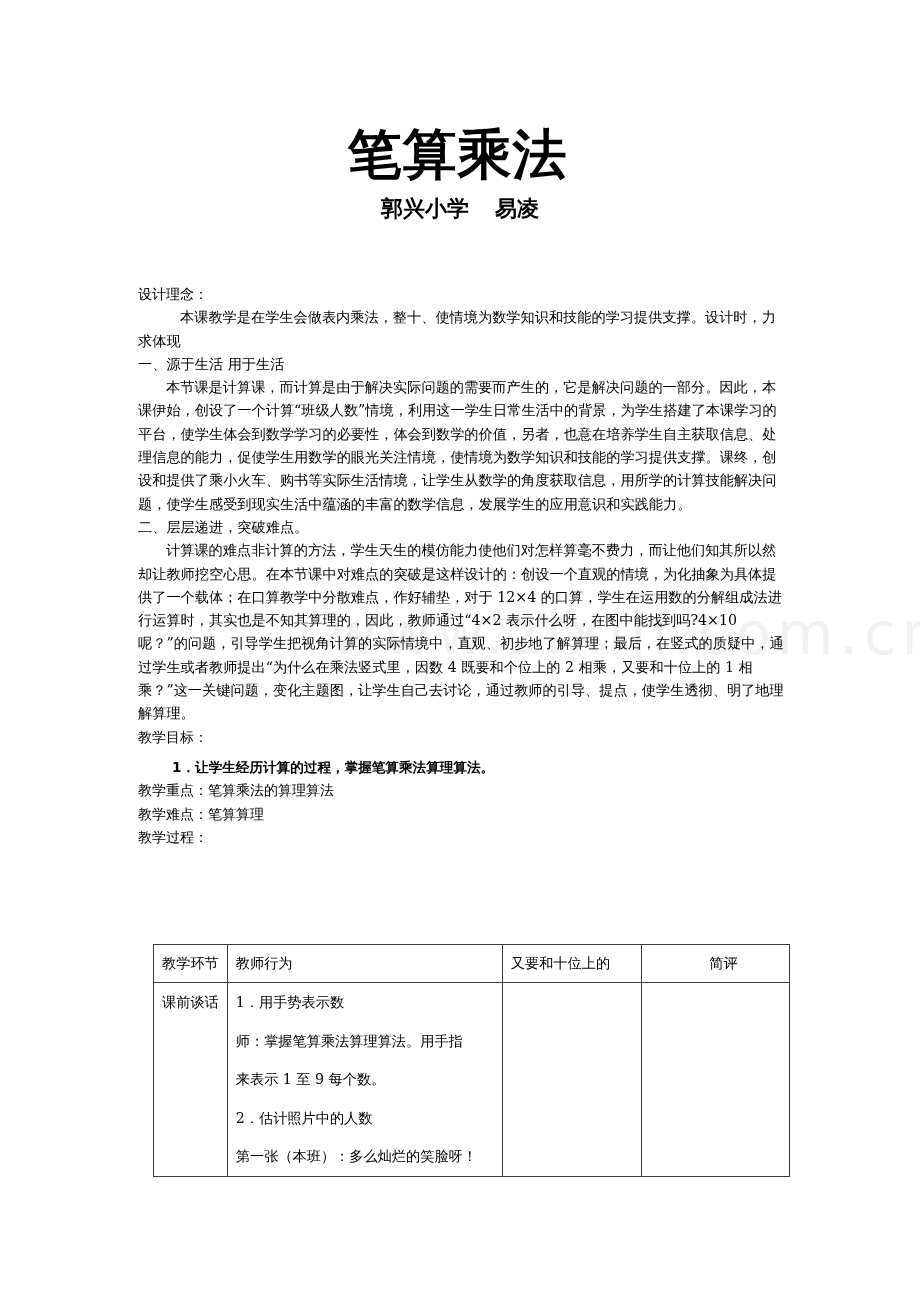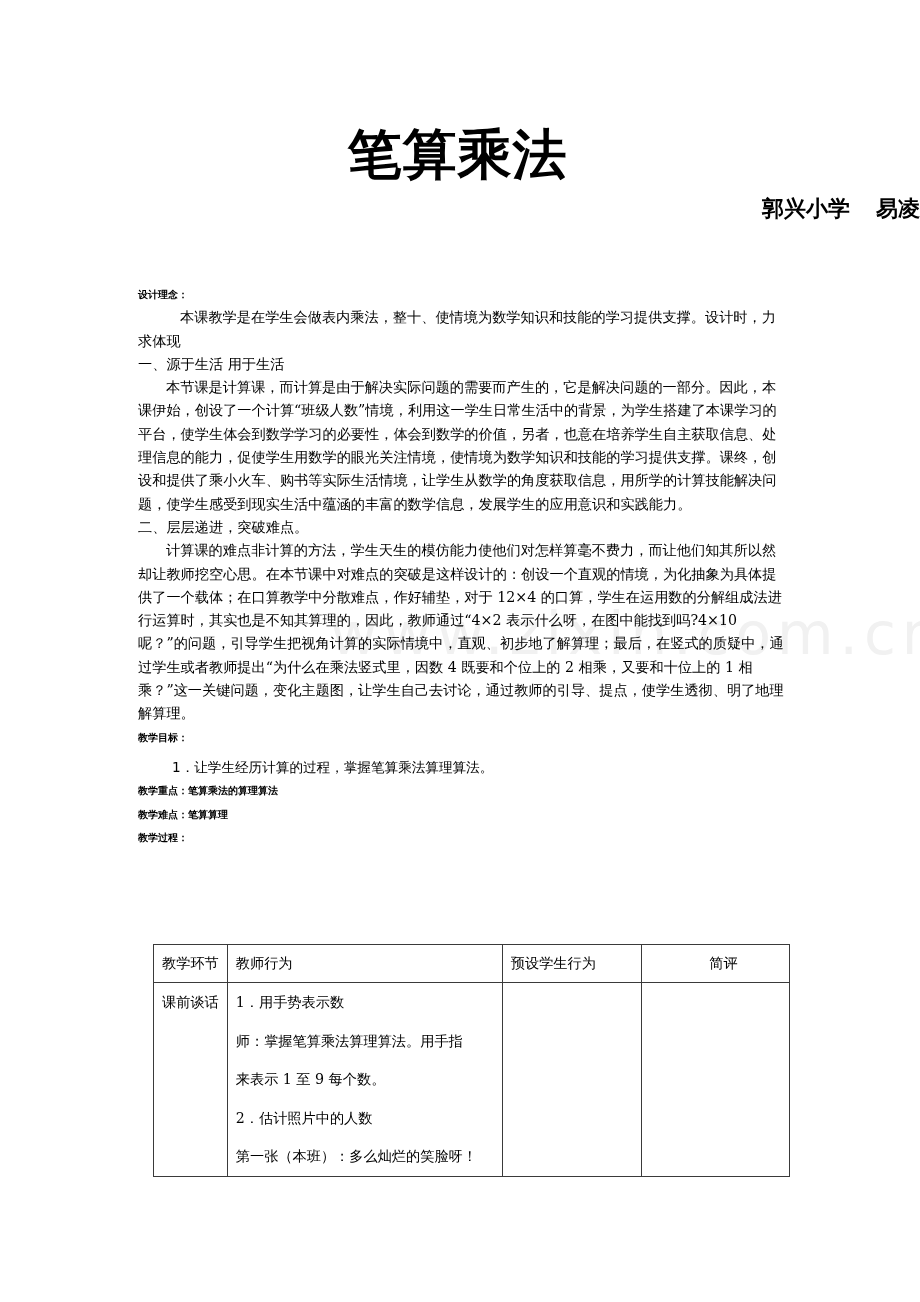--- a/index.html
+++ b/index.html
@@ -2,31 +2,31 @@
 <html><head>
 <meta charset="utf-8">
 <style>
   html, body { margin: 0; padding: 0; background: #ffffff; }
   body { width: 920px; height: 1302px; position: relative; overflow: hidden;
          font-family: "DejaVu Serif", "Liberation Serif", serif; color: #000; }
   .page { position: absolute; left: 0; top: 0; width: 920px; height: 1302px; }
   .title { position: absolute; left: 0; width: 915px; top: 117px; text-align: center;
            font-family: "DejaVu Sans", "Liberation Sans", sans-serif; font-weight: bold;
            font-size: 54px; line-height: 76px; letter-spacing: 1px; }
-  .byline { position: absolute; left: 0; width: 920px; top: 191px; text-align: right;
+  .byline { position: absolute; left: 0; width: 920px; top: 191px; text-align: center;
             font-family: "DejaVu Sans", "Liberation Sans", sans-serif; font-weight: bold;
             font-size: 22px; line-height: 36px; }
   .byline .sep { display: inline-block; width: 26px; }
   .body { position: absolute; left: 138px; top: 283px; width: 648px;
           font-size: 14.2px; line-height: 23.3px; }
   .body p { margin: 0; }
-  .bold { font-family: "DejaVu Sans", "Liberation Sans", sans-serif; font-weight: bold; font-size: 10px; }
+  .bold { font-family: "DejaVu Sans", "Liberation Sans", sans-serif; font-weight: normal; font-size: 14px; }
   .indent { text-indent: 28px; }
   .indent-deep { text-indent: 42px; }
-  .goal { padding-left: 34px; font-weight: normal; font-family: "DejaVu Sans", "Liberation Sans", sans-serif; font-size: 13.6px; }
+  .goal { padding-left: 34px; font-weight: bold; font-family: "DejaVu Sans", "Liberation Sans", sans-serif; font-size: 13.6px; }
   .goal.first { margin-top: 7px !important; }
   .goal.second { margin-top: 6px !important; }
   .watermark { position: absolute; left: 330px; top: 600px; font-family: "DejaVu Sans", "Liberation Sans", sans-serif;
                font-size: 58px; color: #f1f1f1; letter-spacing: 6px; pointer-events: none; z-index: 0; white-space: nowrap; }
   .body { z-index: 1; }
   table.lesson { position: absolute; left: 153px; top: 944px; width: 637px; border-collapse: collapse;
                  font-size: 14.2px; }
   table.lesson td { border: 1.3px solid #3a3a3a; vertical-align: top; padding: 0 8px; margin-top: 44px; }
   table.lesson tr.head td { height: 37px; vertical-align: middle; }
   table.lesson td.c1 { width: 46px; }
@@ -65,21 +65,21 @@
     <p class="bold">教学重点：笔算乘法的算理算法</p>
     <p class="bold">教学难点：笔算算理</p>
     <p class="bold">教学过程：</p>
   </div>
 
   <table class="lesson">
     <tbody>
         <tr class="head">
       <td class="c1">教学环节</td>
       <td class="c2">教师行为</td>
-      <td class="c3">预设学生行为</td>
+      <td class="c3">又要和十位上的</td>
       <td class="c4">简评</td>
     </tr>
     <tr>
       <td class="c1 cell-lines">
             <div>课前谈话</div>
           </td>
       <td class="c2 cell-lines">
         <div>1．用手势表示数</div>
         <div>师：掌握笔算乘法算理算法。用手指</div>
         <div>来表示 1 至 9 每个数。</div>

